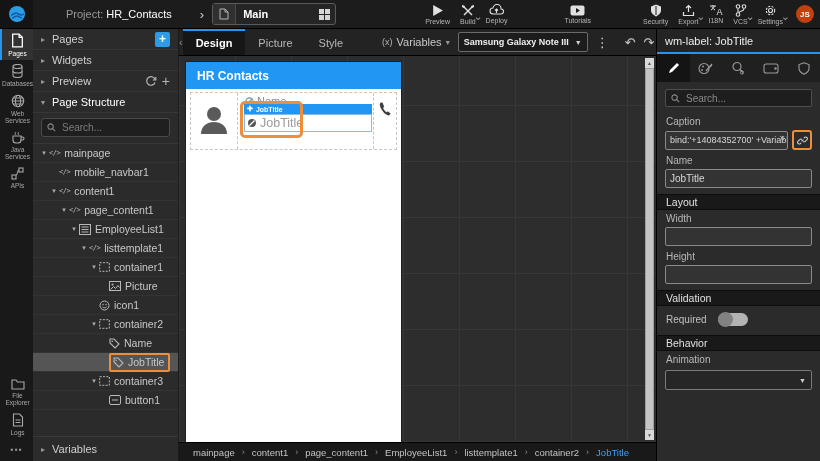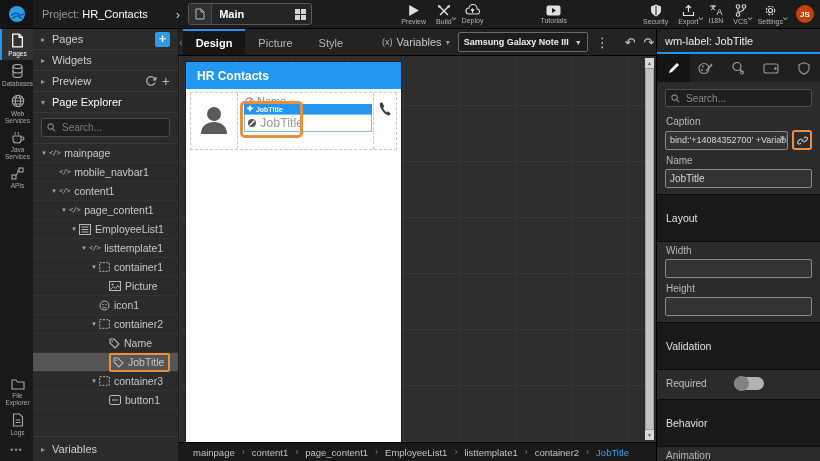--- a/index.html
+++ b/index.html
@@ -3,21 +3,21 @@
 <meta charset="utf-8">
 <style>
   html,body{margin:0;padding:0;background:#111;}
   body{width:820px;height:461px;overflow:hidden;font-family:"Liberation Sans",sans-serif;
        -webkit-font-smoothing:antialiased;position:relative;color:#ccc;font-size:11px;}
   .app{position:absolute;inset:0;display:flex;flex-direction:column;}
   
   .topbar{height:28px;background:#1c1c1c;border-bottom:1px solid #000;display:flex;align-items:center;flex:0 0 auto;}
   .logo-box{width:33px;height:28px;background:#141414;display:flex;align-items:center;justify-content:center;}
   .proj{margin-left:9px;white-space:nowrap;}
-  .proj .plabel{color:#9a9a9a;font-size:11px;}
+  .proj .plabel{color:#9a9a9a;font-size:11px;margin-left:24px;}
   .proj .pname{color:#fff;font-size:11px;font-weight:normal;}
   .proj-chev{color:#cfcfcf;font-size:13px;margin:0 8px 0 28px;}
   .main-group{display:flex;align-items:center;height:20px;border:1px solid #5a5a5a;border-radius:3px;background:#252525;width:122px;}
   .main-group .pg{width:22px;height:100%;display:flex;align-items:center;justify-content:center;border-right:1px solid #4a4a4a;background:#303030;}
   .main-group .mname{flex:1;color:#fff;font-weight:bold;font-size:11px;padding-left:7px;}
   .main-group .grid{width:22px;display:flex;align-items:center;justify-content:center;}
   .tb-actions{display:flex;align-items:center;margin-left:84px;}
   .tb-act{display:flex;flex-direction:column;align-items:center;justify-content:center;margin:0 5px;cursor:pointer;position:relative;}
   .tb-act.gap{margin-left:52px;}
   .tb-lbl{font-size:7px;color:#b5b5b5;margin-top:1px;white-space:nowrap;}
@@ -105,23 +105,23 @@
   .insp-search{padding:7px 8px 6px;flex:0 0 auto;}
   .insp-search .sbox{display:flex;align-items:center;height:16px;background:#1e1e1e;border:1px solid #4f4f4f;border-radius:2px;padding:0 5px;gap:4px;}
   .insp-search input{flex:1;background:transparent;border:none;outline:none;color:#ccc;font-size:10px;width:100%;font-family:"Liberation Sans",sans-serif;}
   .insp-search input::placeholder{color:#8a8a8a;}
   .f-label{font-size:10px;color:#b8b8b8;margin:3px 9px 3px;}
   .f-row{display:flex;align-items:center;gap:4px;padding:0 8px;margin-bottom:2px;}
   .tinput{position:relative;flex:1;height:17px;background:#333;border:1px solid #8a8a8a;border-radius:2px;display:flex;align-items:center;overflow:hidden;}
   .tinput .val{padding:0 13px 0 4px;font-size:9px;color:#d8d8d8;white-space:nowrap;overflow:hidden;width:100%;}
   .tinput .clr{position:absolute;right:2px;top:1px;color:#bbb;font-size:10px;cursor:pointer;}
   .link-btn{width:16px;height:16px;border:2px solid #ec8e3a;border-radius:3px;display:flex;align-items:center;justify-content:center;color:#c9c9c9;cursor:pointer;background:#2b2b2b;}
-  .sec-bar{background:#191919;border-top:1px solid #0d0d0d;border-bottom:1px solid #0d0d0d;padding:17px 9px;color:#e0e0e0;font-size:10.5px;margin-top:4px;flex:0 0 auto;}
+  .sec-bar{background:#191919;border-top:1px solid #0d0d0d;border-bottom:1px solid #0d0d0d;padding:1px 9px;color:#e0e0e0;font-size:10.5px;margin-top:4px;flex:0 0 auto;}
   .tog-row{display:flex;align-items:center;padding:7px 9px 5px;gap:0;}
-  .tog-row .tlabel{font-size:10px;color:#c0c0c0;width:68px;}
+  .tog-row .tlabel{font-size:10px;color:#c0c0c0;width:52px;}
   .toggle{width:30px;height:13px;border-radius:7px;position:relative;cursor:pointer;flex:0 0 auto;}
   .toggle .knob{width:15px;height:15px;border-radius:50%;position:absolute;top:-1px;}
   .toggle.off{background:#b3b3b3;}
   .toggle.off .knob{left:0;background:#828282;}
   .toggle.on{background:#7e93a3;}
   .toggle.on .knob{right:0;background:#2196f3;}
   .tog-row .link-plain{margin-left:auto;color:#9a9a9a;cursor:pointer;}
   .dd{margin:2px 8px 0;height:18px;background:#262626;border:1px solid #7a7a7a;border-radius:2px;display:flex;align-items:center;justify-content:flex-end;padding:0 5px;color:#cfcfcf;font-size:7px;cursor:pointer;}
   .icn{display:inline-flex;align-items:center;justify-content:center;line-height:0;}
   .icn svg{display:block;}
@@ -360,21 +360,21 @@
                 <svg width="12" height="12" viewBox="0 0 12 12">
                   <path d="M10.2 5A4.3 4.3 0 1 0 10 7.5" fill="none" stroke="currentColor" stroke-width="1.2"></path>
                   <path d="M10.8 2v3h-3" fill="none" stroke="currentColor" stroke-width="1.2"></path>
                 </svg>
               </span>
               <span style="color:#b5b5b5;font-size:14px;cursor:pointer;">+</span>
             </span>
           </div>
           <div class="lp-row open">
             <span class="lp-arrow">▾</span>
-            <span class="lp-label">Page Explorer</span>
+            <span class="lp-label">Page Structure</span>
             <span class="lp-actions"></span>
           </div>
         </div>
       <div class="lp-search">
         <div class="sbox">
           <span class="icn">
             <svg width="9" height="9" viewBox="0 0 10 10">
                 <circle cx="4" cy="4" r="3" fill="none" stroke="#8a8a8a" stroke-width="1.2"></circle>
                 <path d="M6.3 6.3L9 9" stroke="#8a8a8a" stroke-width="1.2"></path>
               </svg>

